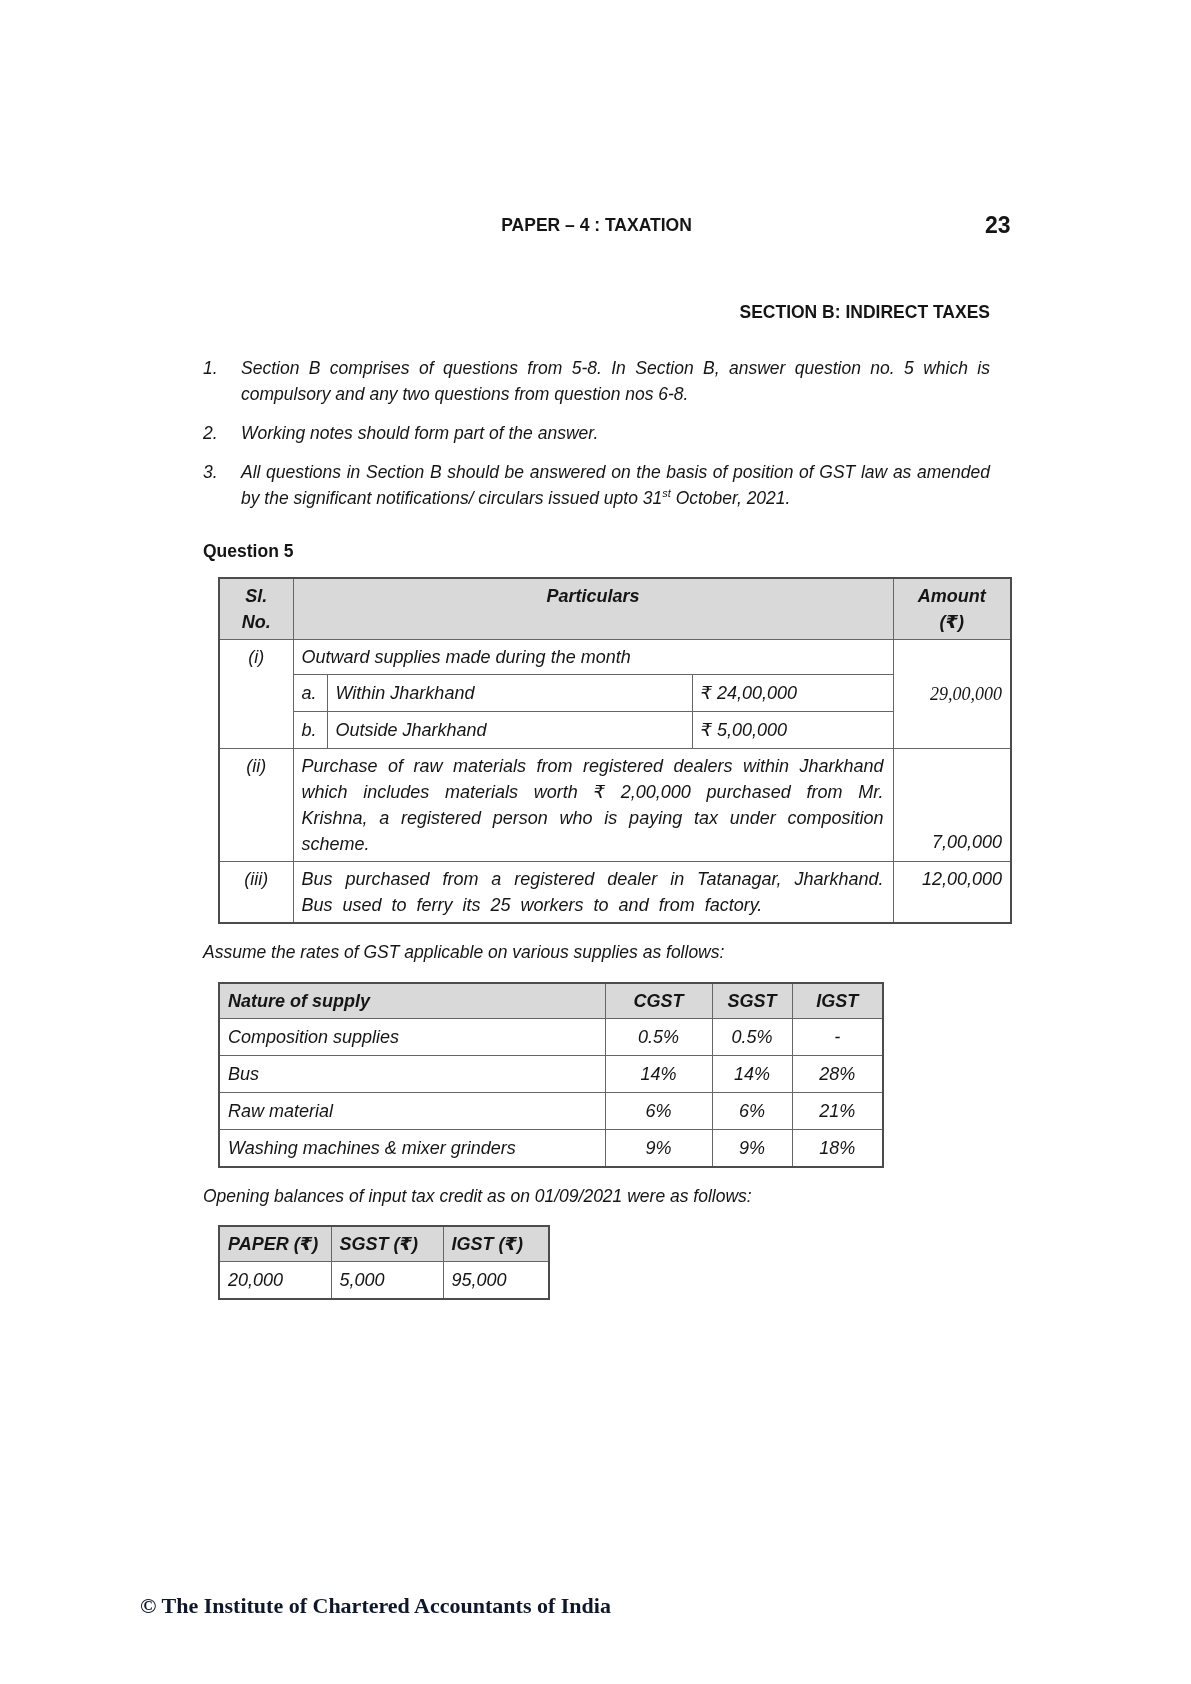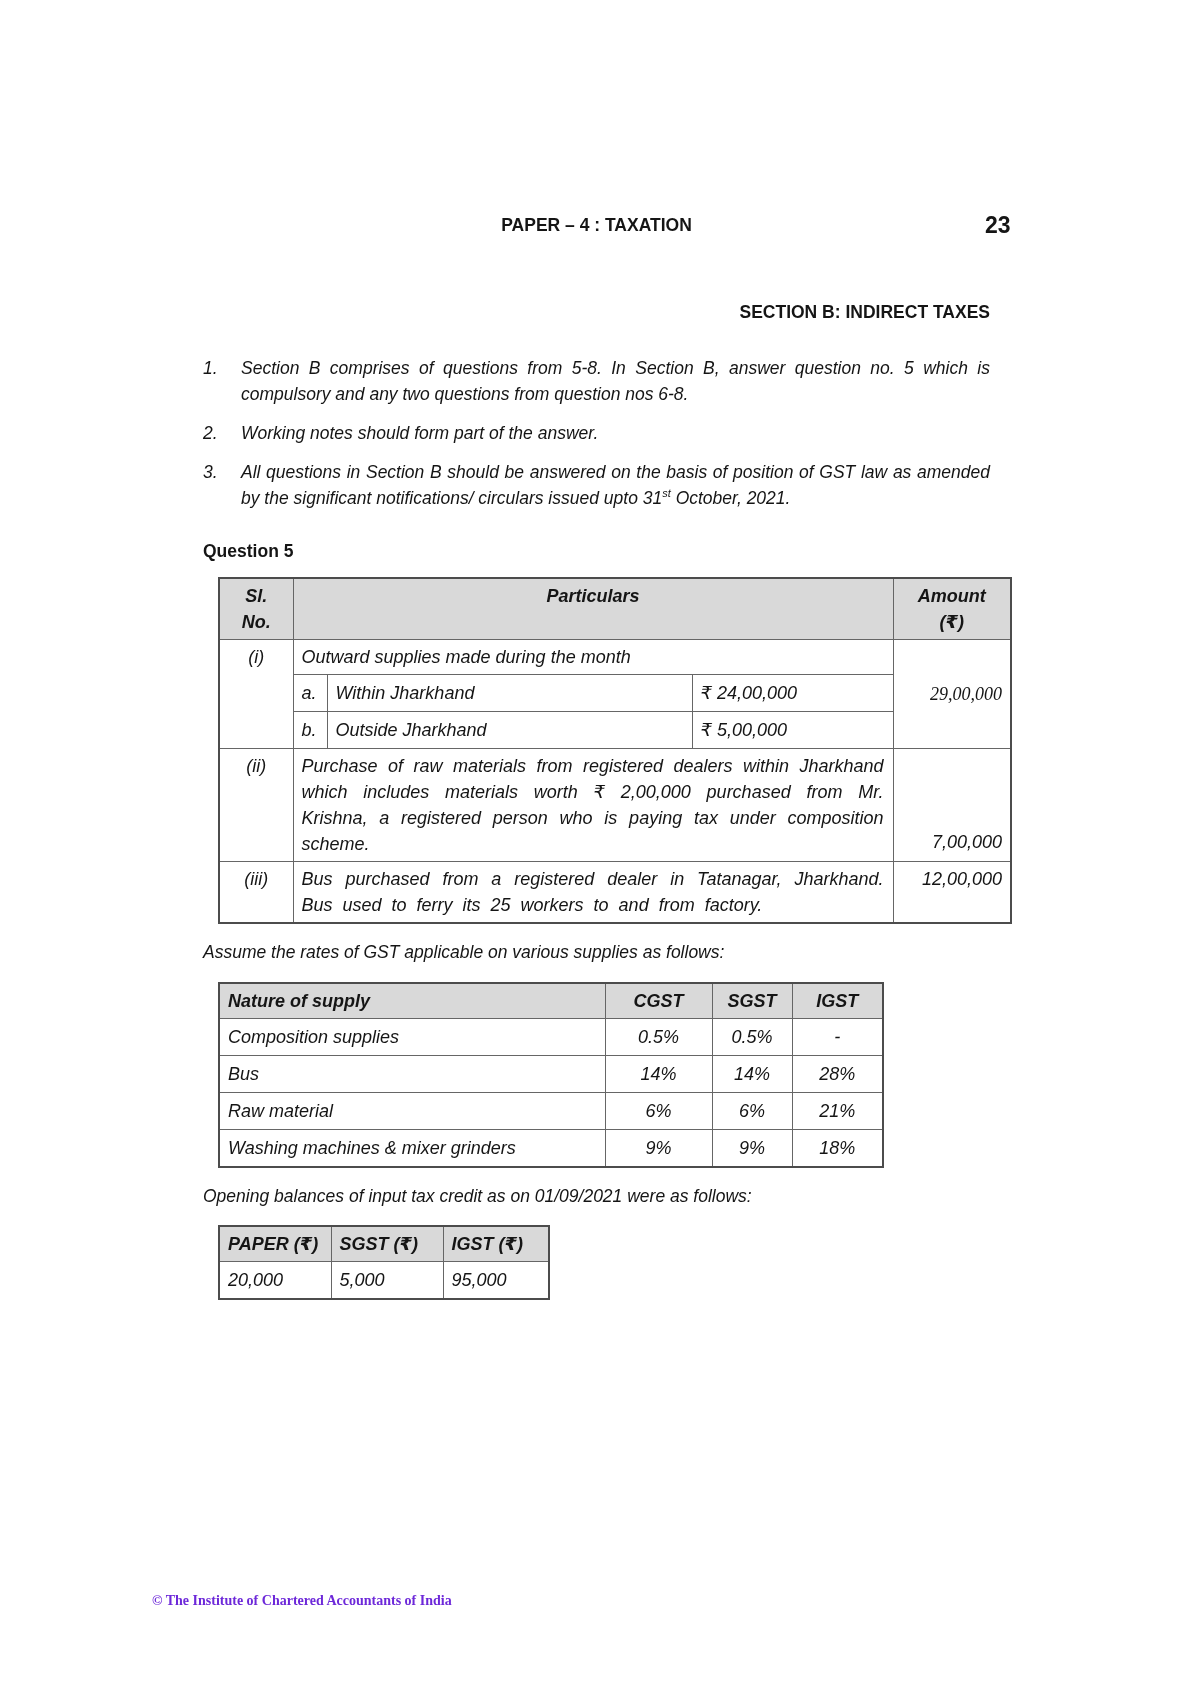--- a/index.html
+++ b/index.html
@@ -59,21 +59,21 @@
   .rates td{padding-top:5px;padding-bottom:5px;}
   .rates td.c{text-align:center;}
 
   .opening{width:330px;margin-top:16px;margin-left:19px;}
   .opening th{text-align:left;}
   .opening td{padding-top:5px;padding-bottom:5px;margin-left:48px;}
 
   .footer{
     position:absolute;left:140px;top:1593px;
     font-family:"Liberation Serif","DejaVu Serif",serif;
-    font-weight:bold;font-size:14px;color:#6d28d9;margin-left:12px;
+    font-weight:bold;font-size:22px;color:#0f172a;
   }
 </style>
 </head>
 <body>
 
 <div class="content">
 
   <div class="doc-header">
     <div class="doc-title">PAPER – 4 : TAXATION</div>
     <div class="page-num">23</div>

